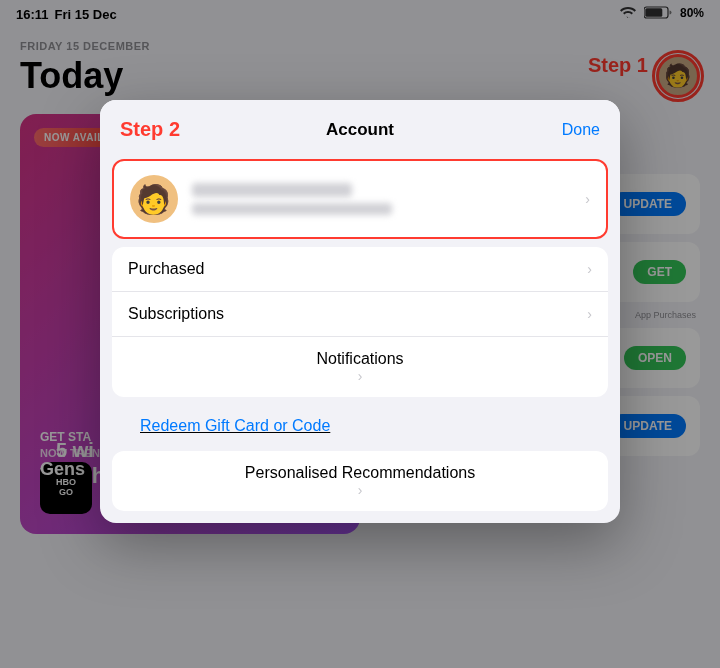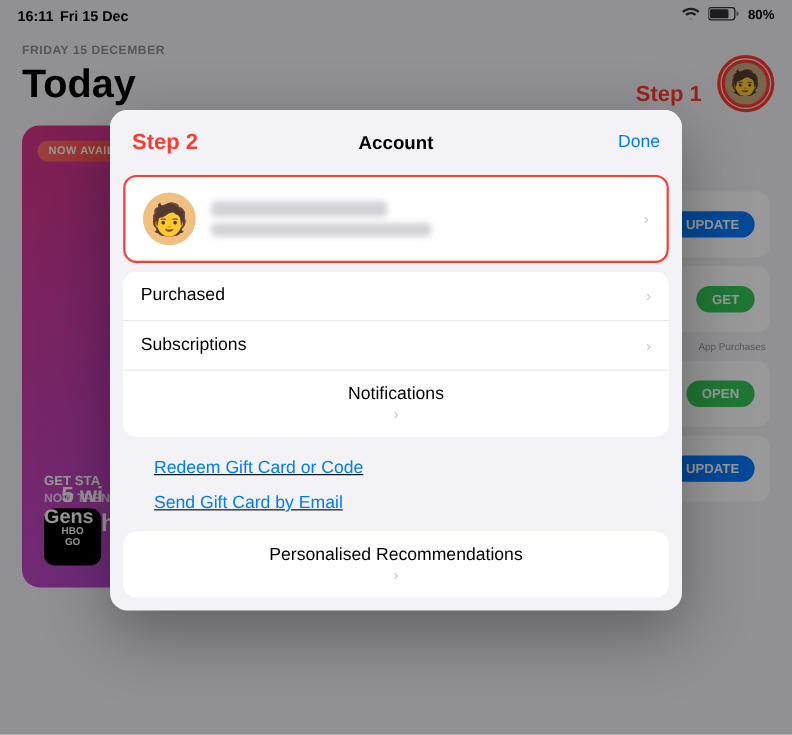--- a/index.html
+++ b/index.html
@@ -302,21 +302,21 @@
         </svg>
     </span>
     <span style="font-size:12px;">80%</span>
   </div>
 </div>
 
 <div class="app-store-bg">
   <div class="date-label">FRIDAY 15 DECEMBER</div>
   <div class="today-header">
     <div class="today-title">Today</div>
-    <div style="display:flex; align-items:flex-end; gap:10px;">
+    <div style="display:flex; align-items:flex-start; ">
       <span class="step1-label">Step 1</span>
       <div class="avatar-btn">🧑</div>
     </div>
   </div>
 
   <div class="bg-content">
     <div class="card-left">
       <span class="now-available-badge">NOW AVAILABLE</span>
       <div style="position:absolute;bottom:30px;left:20px;color:white;">
         <div style="font-size:11px;font-weight:600;opacity:0.8;margin-bottom:4px;">NOW TRENDING</div>
@@ -387,21 +387,20 @@
         <span class="chevron">›</span>
       </div>
       <div class="menu-item">
         <span class="menu-item-label">Notifications</span>
         <span class="chevron">›</span>
       </div>
     </div>
 
     <div class="action-section">
       <a class="action-link">Redeem Gift Card or Code</a>
-      <a class="action-link">Send Gift Card by Email</a>
     </div>
 
     <div class="personalised-section">
       <div class="menu-item">
         <span class="menu-item-label">Personalised Recommendations</span>
         <span class="chevron">›</span>
       </div>
     </div>
 
   </div>

